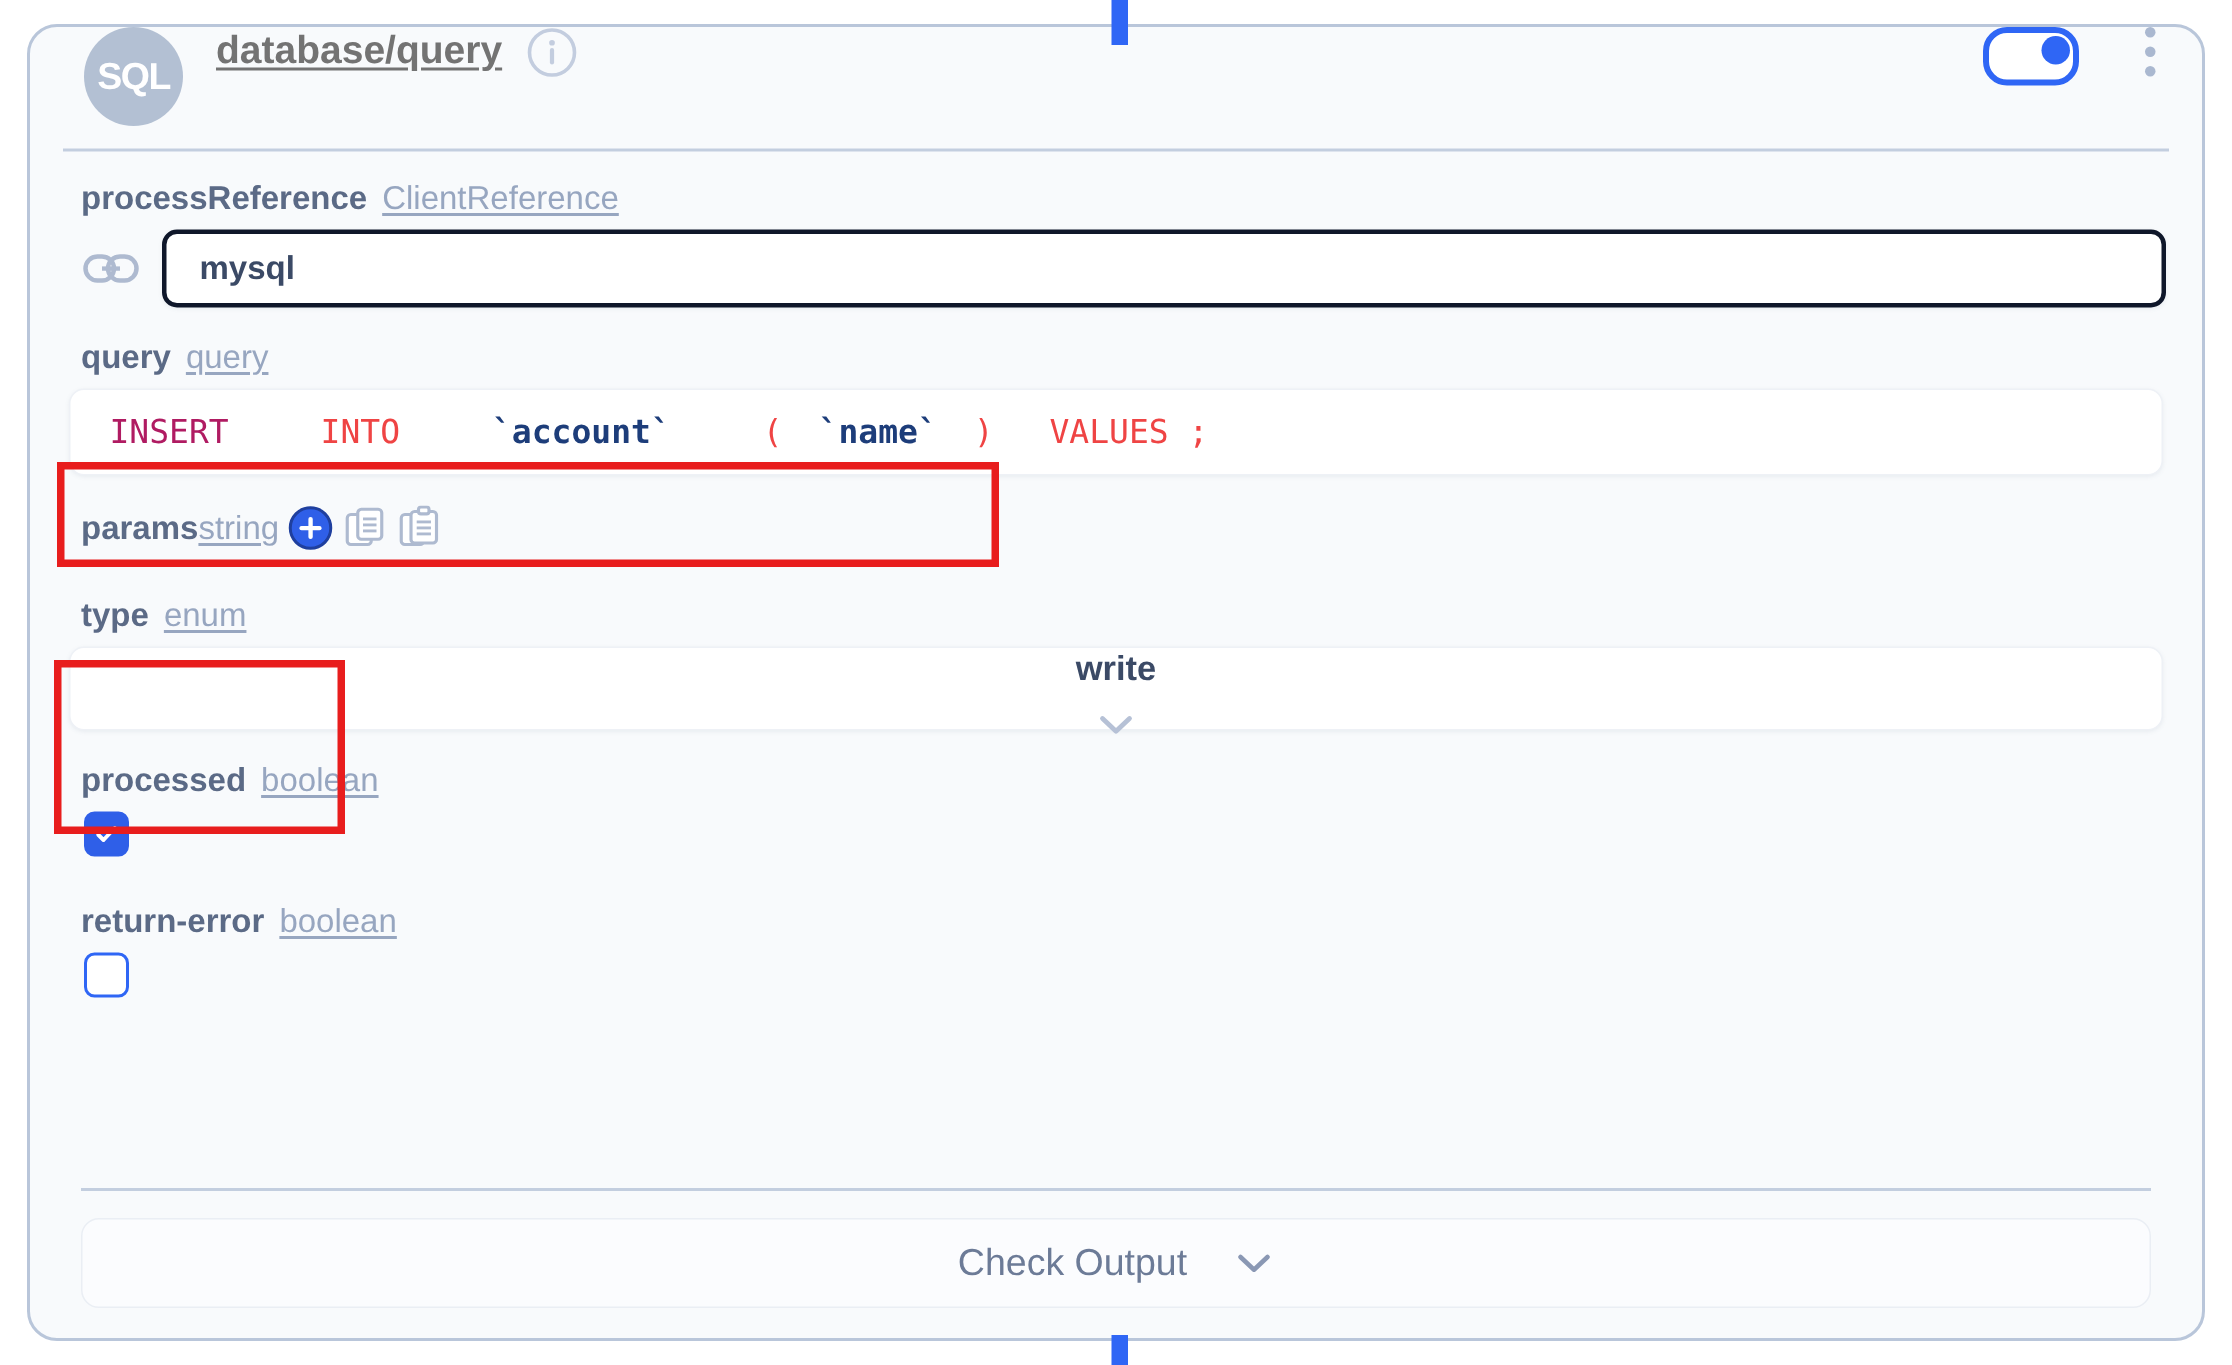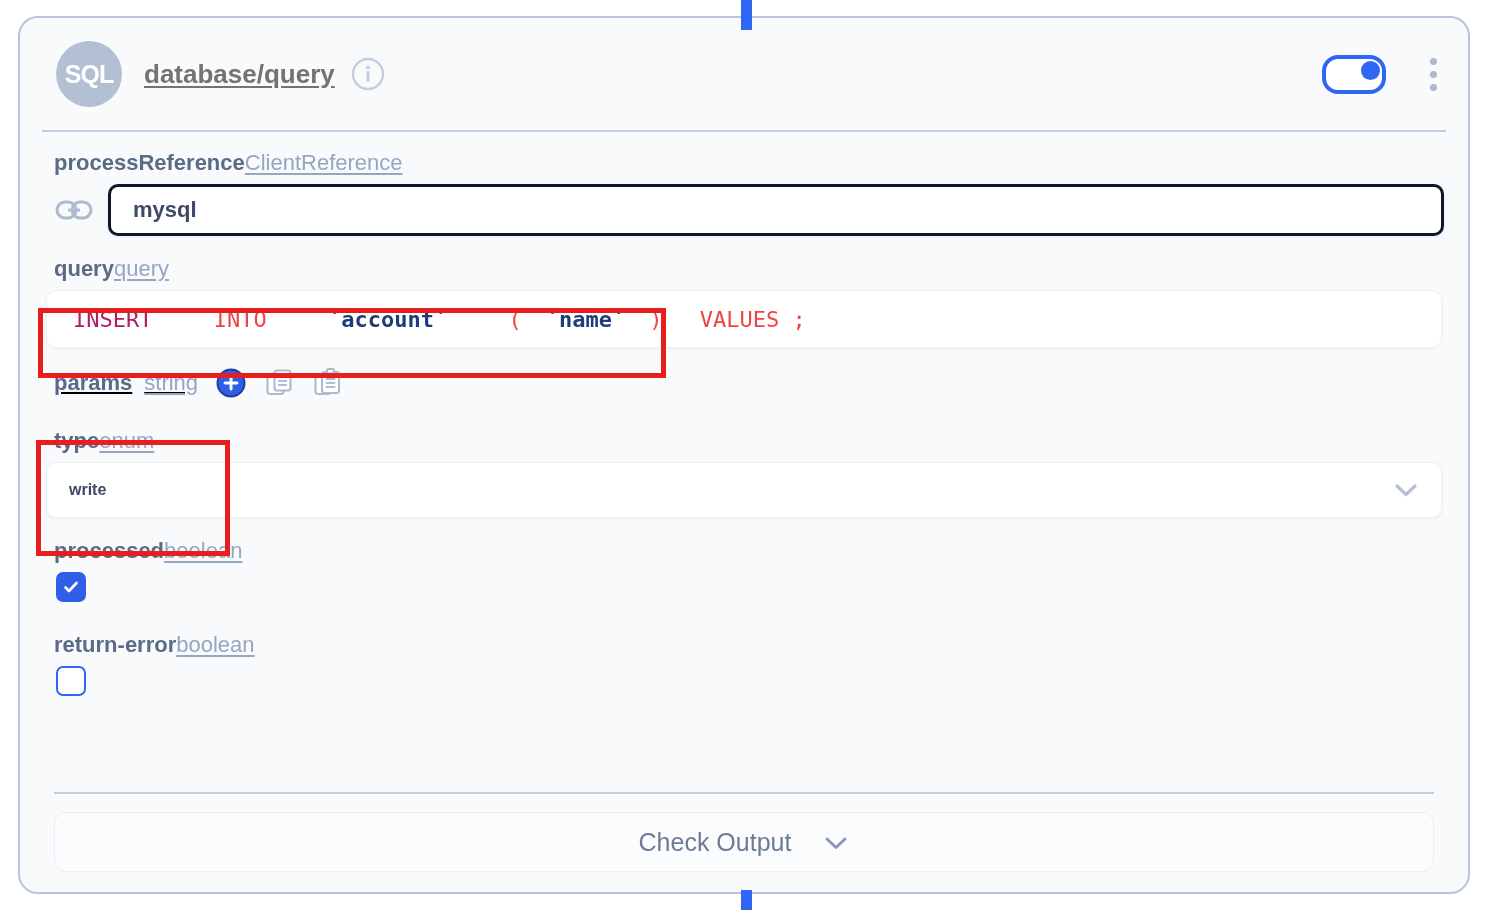--- a/index.html
+++ b/index.html
@@ -37,23 +37,22 @@
     background: #f8fafc;
     border: 2px solid #b9c6da;
     border-radius: 20px;
     overflow: hidden;
     display: flex;
     flex-direction: column;
   }
 
   
   .node-header {
-    height: 112px;
-    display: flex;
-    align-items: center;
+    height: 81px;
+    display: flex;
     padding: 0 22px 0 36px;
     flex: none;
   }
   .avatar {
     width: 66px;
     height: 66px;
     border-radius: 50%;
     background: #b3c0d3;
     color: #ffffff;
     display: flex;
@@ -131,20 +130,21 @@
   .node-body {
     flex: 1 1 auto;
     padding: 18px 24px 0 24px;
     position: relative;
   }
 
   .field-label {
     font-size: 22px;
     display: flex;
     align-items: baseline;
+    gap: 10px;
     margin: 0 0 8px 10px;
   }
   .label-key {
     font-weight: bold;
     color: #5b6a86;
   }
   .label-type {
     color: #97a6c0;
     text-decoration: underline;
     text-underline-offset: 3px;
@@ -193,47 +193,46 @@
     margin: 0 2px;
     gap: 24px;
   }
   .tok-kw   { color: #b01b62; }
   .tok-plain{ color: #ef4444; }
   .tok-id   { color: #1d3d7a; font-weight: bold; }
 
   .params-row {
     display: flex;
     align-items: center;
-    gap: 12px;
     margin: 0 0 0 10px;
-    text-decoration: underline;
   }
   .plus-btn {
     width: 30px; height: 30px;
     flex: none;
     cursor: pointer;
     margin-left: 6px;
   }
   .icon-btn { width: 28px; height: 30px; flex: none; cursor: pointer; margin-left: 8px; }
 
   .select-input {
     height: 56px;
     background: #ffffff;
     border: 1px solid #eef1f6;
     border-radius: 10px;
     box-shadow: 0 1px 3px rgba(100,116,139,0.10);
     display: flex;
     align-items: center;
     padding: 0 22px;
-    font-size: 16px;
+    font-size: 23px;
     font-weight: bold;
     color: #3b4a66;
     box-sizing: border-box;
     cursor: pointer;
     margin: 0 2px;
+    flex-direction: column;
   }
   .select-input .sel-spacer { flex: 1 1 auto; }
   .chevron { width: 26px; height: 16px; flex: none; }
 
   .checkbox {
     width: 30px;
     height: 30px;
     border-radius: 7px;
     box-sizing: border-box;
     cursor: pointer;

